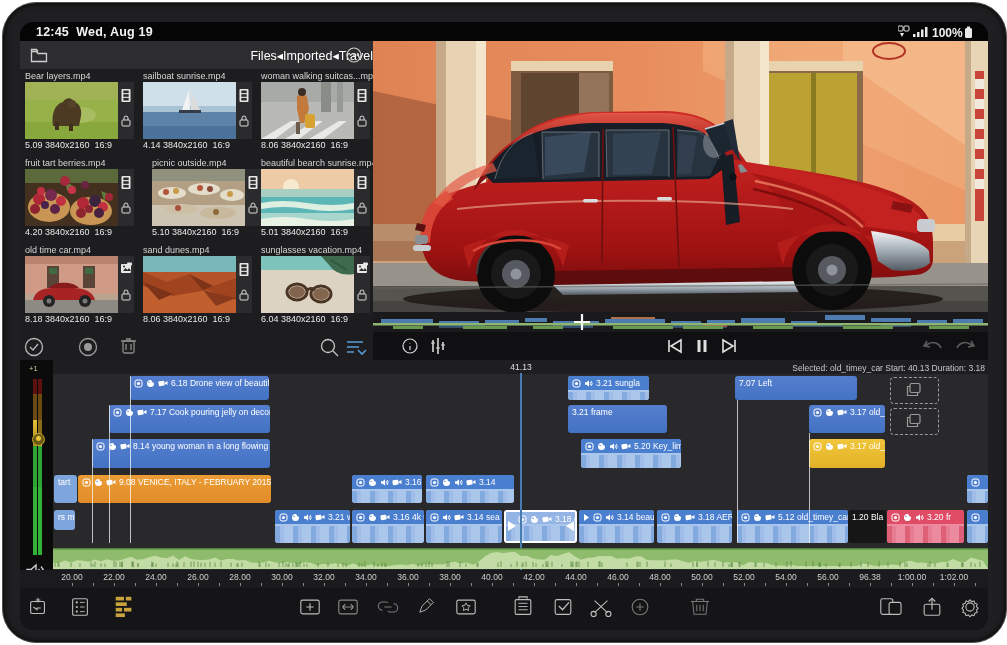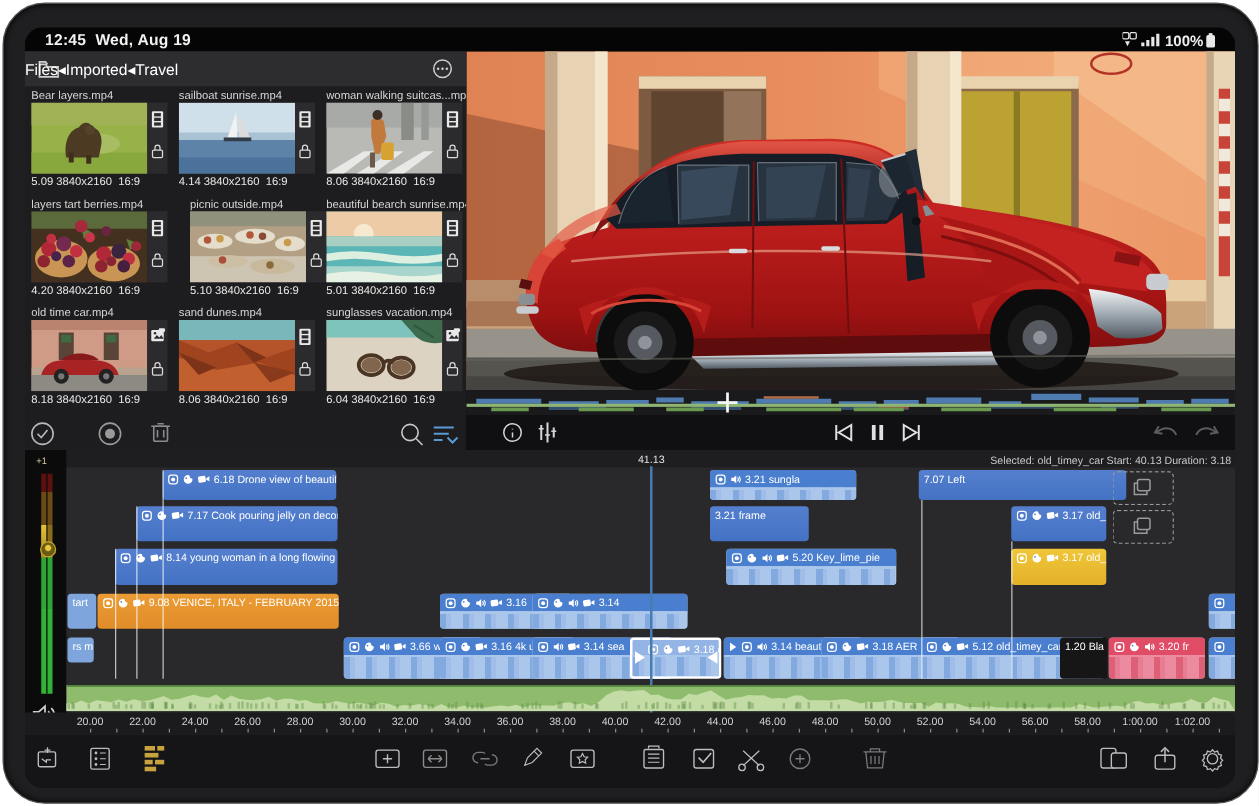--- a/index.html
+++ b/index.html
@@ -8,37 +8,37 @@
  background:#1f1f21;border:1px solid #515153;box-shadow:inset 0 0 6px #000;}
 #screen{position:absolute;left:20px;top:22px;width:968px;height:608px;border-radius:14px;
  background:#0a0a0a;overflow:hidden;}
 .abs{position:absolute;}
 
 #status{position:absolute;left:0;top:0;width:968px;height:19px;background:#050505;color:#f2f2f2;}
 #status .time{position:absolute;left:16px;top:3px;font-size:12.5px;font-weight:700;letter-spacing:.2px;}
 
 #panel{position:absolute;left:0;top:19px;width:353px;height:319px;background:#1d1d1f;}
 #phead{position:absolute;left:0;top:0;width:353px;height:28px;background:#2d2d2f;}
-#phead .t{position:absolute;left:0;top:7px;width:353px;text-align:left;color:#fff;font-size:12.5px;}
+#phead .t{position:absolute;left:0;top:7px;width:353px;text-align:right;color:#fff;font-size:12.5px;}
 .cell{position:absolute;width:114px;}
 .cell .nm{color:#d6d6d6;font-size:9px;height:12px;line-height:12px;white-space:nowrap;overflow:hidden;}
 .cell .th{position:relative;width:93px;height:57px;overflow:hidden;background:#333;float:left;}
 .cell .ic{position:relative;float:left;width:16px;height:57px;background:#2b2b2d;}
 .cell .mt{clear:both;color:#e8e8e8;font-size:9px;height:12px;line-height:13px;white-space:nowrap;}
 
 #preview{position:absolute;left:353px;top:19px;width:615px;height:271px;background:#000;overflow:hidden;}
 #ministrip{position:absolute;left:353px;top:290px;width:615px;height:20px;background:#19191b;overflow:hidden;}
 #transport{position:absolute;left:353px;top:310px;width:615px;height:28px;background:#101012;}
 
 #tl{position:absolute;left:0;top:338px;width:968px;height:228px;background:#29292c;}
 #meter{position:absolute;left:0;top:0;width:33px;height:228px;background:#0b0b0b;}
 .clip{position:absolute;border-radius:3px;overflow:hidden;color:#fff;font-size:8.5px;line-height:13px;white-space:nowrap;}
 .clip .lb{position:absolute;left:4px;top:1px;display:flex;align-items:center;gap:3px;height:12px;}
 .sold{background:linear-gradient(#557fce,#4372c4);}
-.wf{background:#aac6ea;padding-left:36px;}
+.wf{background:#aac6ea;}
 .wf .hd{position:absolute;left:0;top:0;right:0;height:14px;background:#4a7ecf;}
 .wfp{position:absolute;left:0;top:14px;right:0;bottom:0;
  background:linear-gradient(#aac6ea 0 2px,rgba(0,0,0,0) 2px),
  repeating-linear-gradient(to right,#83aadf 0 5px,#9fbde8 5px 9px,#aac6ea 9px 18px);}
 .vline{position:absolute;width:1px;background:rgba(255,255,255,.7);}
 #ruler{position:absolute;left:0;top:210px;width:968px;height:18px;background:#1b1b1d;color:#cfcfcf;font-size:8.5px;}
 #ruler span{position:absolute;top:2px;transform:translateX(-50%);}
 #toolbar{position:absolute;left:0;top:566px;width:968px;height:42px;background:#151517;}
 </style></head>
 <body>
@@ -151,21 +151,21 @@
                 <rect x="5.3" y="15.9" width="5.4" height="2.6" fill="#2b2b2d"></rect>
               </g>
       <g stroke="#dcdcdc" fill="none">
                 <rect x="4" y="38" width="8" height="6" rx="1"></rect>
                 <path d="M6 38 v-2 a2 2 0 0 1 4 0 v2"></path>
               </g>
     </svg></div>
     <div class="mt">8.06 3840x2160&nbsp; 16:9</div>
   </div>
   <div class="cell" style="left:5px;top:116px">
-    <div class="nm">layers tart berries.mp4</div>
+    <div class="nm">fruit tart berries.mp4</div>
     <div class="th"><svg width="93" height="57" viewBox="0 0 93 57">
       <rect width="93" height="57" fill="#44301e"></rect>
       <rect width="93" height="14" fill="#5a6a3a"></rect>
       <ellipse cx="24" cy="38" rx="21" ry="15" fill="#c89554"></ellipse>
       <ellipse cx="66" cy="42" rx="21" ry="14" fill="#c89554"></ellipse>
       <circle cx="14" cy="30" r="6" fill="#b02838"></circle>
               <circle cx="26" cy="26" r="6" fill="#742a4e"></circle>
               <circle cx="36" cy="32" r="5" fill="#c03040"></circle>
       <circle cx="58" cy="34" r="6" fill="#b02838"></circle>
               <circle cx="70" cy="32" r="6" fill="#3a2440"></circle>
@@ -599,21 +599,21 @@
               <rect x="1" y="1" width="7" height="7" rx="2" fill="none" stroke="#fff" stroke-width="1"></rect>
               <circle cx="4.5" cy="4.5" r="1.6" fill="#fff"></circle>
             </svg>
             <svg class="ci" width="9" height="9" viewBox="0 0 9 9">
               <path d="M1 3.2 h1.8 L5 1.2 v6.6 L2.8 5.8 H1 Z" fill="#fff"></path>
               <path d="M6 3 a2.2 2.2 0 0 1 0 3 M7.2 2 a4 4 0 0 1 0 5" stroke="#fff" fill="none" stroke-width=".9"></path>
             </svg>
             <span>3.21 sungla</span>
           </div>
         </div>
-<div class="clip sold" style="left:715px;top:16px;width:166px;height:24px">
+<div class="clip sold" style="left:715px;top:16px;width:122px;height:24px">
           <div class="lb">
             <span>7.07 Left</span>
           </div>
         </div>
 <div class="clip sold" style="left:89px;top:45px;width:161px;height:28px">
           <div class="lb">
             <svg class="ci" width="9" height="9" viewBox="0 0 9 9">
               <rect x="1" y="1" width="7" height="7" rx="2" fill="none" stroke="#fff" stroke-width="1"></rect>
               <circle cx="4.5" cy="4.5" r="1.6" fill="#fff"></circle>
             </svg>
@@ -621,21 +621,21 @@
               <path d="M4.5 1 a3.5 3.5 0 1 0 3.5 3.5 c0-1-1.2-.8-1.8-1.4 C5.6 2.5 6 1 4.5 1 Z" fill="#fff"></path>
               <circle cx="3" cy="3.4" r=".7" fill="#4a7ecf"></circle>
             </svg>
             <svg class="ci" width="10" height="9" viewBox="0 0 10 9">
               <rect x="0.5" y="2" width="6" height="5" rx="1" fill="#fff" transform="rotate(-8 3 4)"></rect>
               <path d="M7 3.5 l2.5-1.5 v4 L7 4.8 Z" fill="#fff"></path>
             </svg>
             <span>7.17 Cook pouring jelly on decora</span>
           </div>
         </div>
-<div class="clip sold" style="left:548px;top:45px;width:79px;height:28px">
+<div class="clip sold" style="left:548px;top:45px;width:99px;height:28px">
           <div class="lb">
             <span>3.21 frame</span>
           </div>
         </div>
 <div class="clip sold" style="left:789px;top:45px;width:76px;height:28px">
           <div class="lb">
             <svg class="ci" width="9" height="9" viewBox="0 0 9 9">
               <rect x="1" y="1" width="7" height="7" rx="2" fill="none" stroke="#fff" stroke-width="1"></rect>
               <circle cx="4.5" cy="4.5" r="1.6" fill="#fff"></circle>
             </svg>
@@ -804,21 +804,21 @@
               <circle cx="3" cy="3.4" r=".7" fill="#4a7ecf"></circle>
             </svg>
             <svg class="ci" width="9" height="9" viewBox="0 0 9 9">
               <path d="M1 3.2 h1.8 L5 1.2 v6.6 L2.8 5.8 H1 Z" fill="#fff"></path>
               <path d="M6 3 a2.2 2.2 0 0 1 0 3 M7.2 2 a4 4 0 0 1 0 5" stroke="#fff" fill="none" stroke-width=".9"></path>
             </svg>
             <svg class="ci" width="10" height="9" viewBox="0 0 10 9">
               <rect x="0.5" y="2" width="6" height="5" rx="1" fill="#fff" transform="rotate(-8 3 4)"></rect>
               <path d="M7 3.5 l2.5-1.5 v4 L7 4.8 Z" fill="#fff"></path>
             </svg>
-            <span>3.66 w</span>
+            <span>3.21 w</span>
           </div>
         </div>
 <div class="clip wf" style="left:332px;top:150px;width:72px;height:33px">
           <div class="hd"></div>
           <div class="wfp"></div>
           <div class="lb">
             <svg class="ci" width="9" height="9" viewBox="0 0 9 9">
               <rect x="1" y="1" width="7" height="7" rx="2" fill="none" stroke="#fff" stroke-width="1"></rect>
               <circle cx="4.5" cy="4.5" r="1.6" fill="#fff"></circle>
             </svg>
@@ -1170,21 +1170,21 @@
 <span style="left:430px">38.00</span>
 <span style="left:472px">40.00</span>
 <span style="left:514px">42.00</span>
 <span style="left:556px">44.00</span>
 <span style="left:598px">46.00</span>
 <span style="left:640px">48.00</span>
 <span style="left:682px">50.00</span>
 <span style="left:724px">52.00</span>
 <span style="left:766px">54.00</span>
 <span style="left:808px">56.00</span>
-<span style="left:850px">58.00</span>
+<span style="left:850px">96.38</span>
 <span style="left:892px">1:00.00</span>
 <span style="left:934px">1:02.00</span>
 
 <div class="abs" style="left:52px;top:13px;width:1px;height:3px;background:#888"></div>
 <div class="abs" style="left:73px;top:13px;width:1px;height:3px;background:#888"></div>
 <div class="abs" style="left:94px;top:13px;width:1px;height:3px;background:#888"></div>
 <div class="abs" style="left:115px;top:13px;width:1px;height:3px;background:#888"></div>
 <div class="abs" style="left:136px;top:13px;width:1px;height:3px;background:#888"></div>
 <div class="abs" style="left:157px;top:13px;width:1px;height:3px;background:#888"></div>
 <div class="abs" style="left:178px;top:13px;width:1px;height:3px;background:#888"></div>

